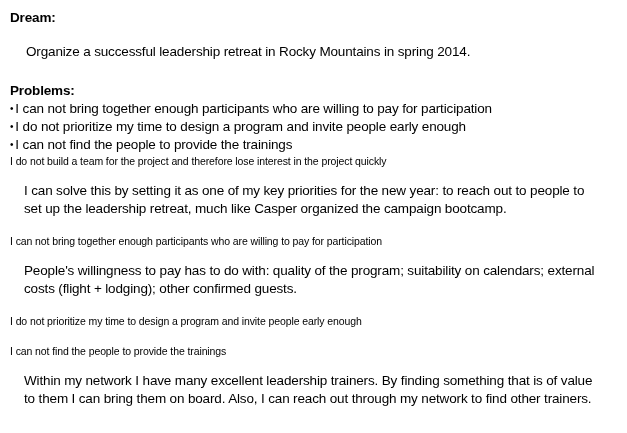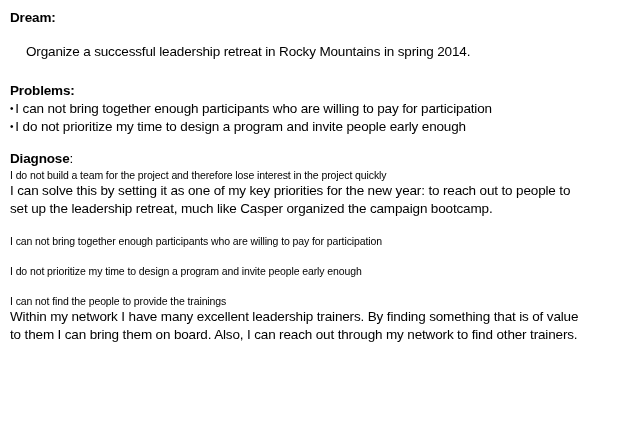--- a/index.html
+++ b/index.html
@@ -61,48 +61,50 @@
     margin-top: 16px;
   }
   .caption {
     margin: 0;
     font-size: 10.5px;
     line-height: 14px;
     letter-spacing: -0.1px;
     white-space: pre;
   }
   .solution {
-    margin: 0;
+    margin: 14px;
     white-space: pre;
   }
 </style>
 </head>
 <body>
 
 <div class="doc">
 
   <h3 class="heading">Dream:</h3>
   <p class="body-text">Organize a successful leadership retreat in Rocky Mountains in spring 2014.</p>
 
   <h3 class="heading heading--problems">Problems:</h3>
   <ul class="bullet-list">
     <li><span class="bullet-glyph">•</span><span>I can not bring together enough participants who are willing to pay for participation</span></li>
     <li><span class="bullet-glyph">•</span><span>I do not prioritize my time to design a program and invite people early enough</span></li>
+    <li><span class="bullet-glyph">•</span><span>I can not find the people to provide the trainings</span></li>
   </ul>
 
-  <h3 class="heading heading--diagnose"><span>Diagnose</span><span class="colon-normal">:</span></h3>
 
   <div>
     <p class="caption">I do not build a team for the project and therefore lose interest in the project quickly</p>
     <p class="solution">I can solve this by setting it as one of my key priorities for the new year: to reach out to people to
 set up the leadership retreat, much like Casper organized the campaign bootcamp.</p>
   </div>
 
   <div class="group">
     <p class="caption">I can not bring together enough participants who are willing to pay for participation</p>
+    <p class="solution">People's willingness to pay has to do with: quality of the program; suitability on calendars; external
+costs (flight + lodging); other confirmed guests.</p>
   </div>
 
   <div class="group">
     <p class="caption">I do not prioritize my time to design a program and invite people early enough</p>
   </div>
 
   <div class="group">
     <p class="caption">I can not find the people to provide the trainings</p>
     <p class="solution">Within my network I have many excellent leadership trainers. By finding something that is of value
 to them I can bring them on board. Also, I can reach out through my network to find other trainers.</p>

